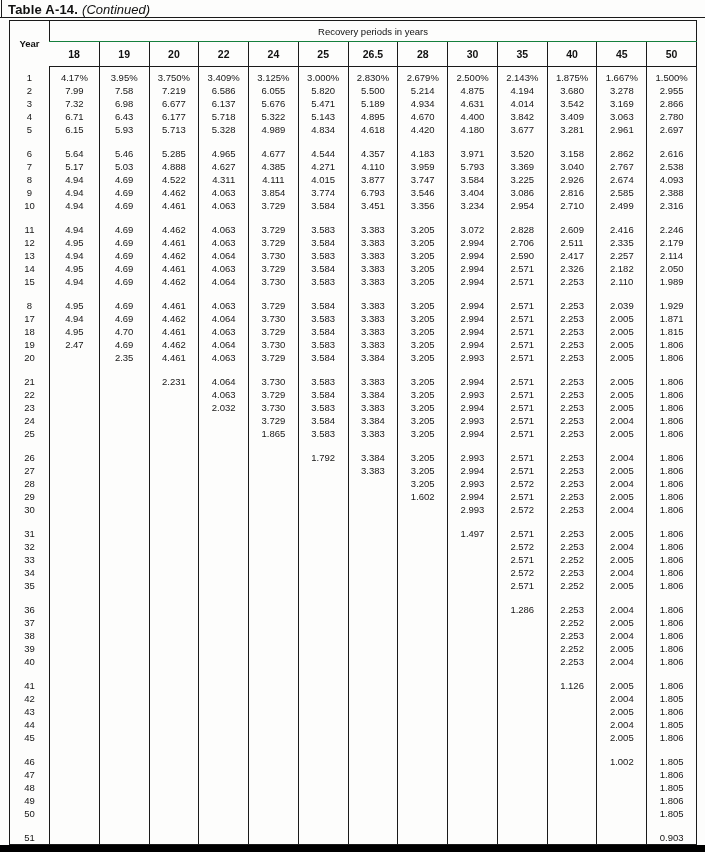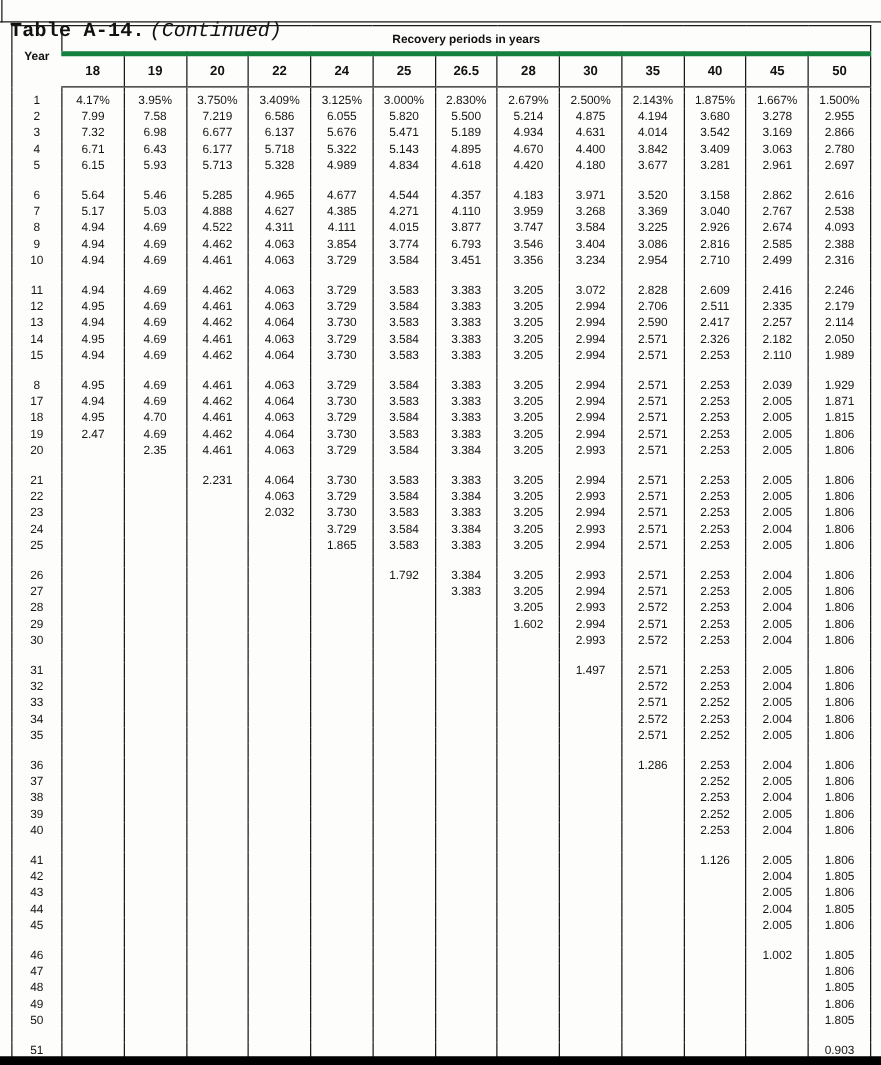--- a/index.html
+++ b/index.html
@@ -2,21 +2,21 @@
 <html><head>
 <meta charset="utf-8">
 <style>
   html,body{margin:0;padding:0;background:#e8e8e8;}
   .page{
     position:relative;width:705px;height:852px;background:#fdfdfc;
     font-family:"Liberation Sans", sans-serif;color:#111;overflow:hidden;
     margin:0 auto;
   }
   .title{
-    position:absolute;left:8px;top:16px;font-size:16px;white-space:nowrap;font-family:Liberation Mono, monospace;
+    position:absolute;left:8px;top:2px;font-size:13px;white-space:nowrap;
   }
   .title .t-label{font-weight:bold;letter-spacing:.2px;}
   .title .t-cont{font-style:italic;margin-left:4px;}
   .left-stub{
     position:absolute;left:1px;top:0;width:0;height:18px;border-left:1.5px solid #1a1a1a;
   }
   .title-rule{
     position:absolute;left:0;top:17px;width:705px;height:0;border-top:1.5px solid #1a1a1a;
   }
   table.dep{
@@ -27,21 +27,21 @@
   table.dep th, table.dep td{
     padding:0;margin:0;border-left:1px solid #1a1a1a;
     font-size:9.5px;line-height:13px;text-align:center;
     overflow:hidden;white-space:nowrap;
   }
   table.dep th:first-child, table.dep td:first-child{border-left:none;}
   th.year-th{
     width:40px;font-size:10.5px;font-weight:bold;vertical-align:middle;
   }
   th.group-th{
-    height:20px;font-size:10.5px;font-weight:bold;border-bottom:4px solid #15803d;
+    height:20px;font-size:10.5px;font-weight:normal;border-bottom:1px solid #15803d;
     vertical-align:middle;
   }
   tr.period-row th{
     height:24px;font-size:10.5px;font-weight:bold;border-bottom:1px solid #1a1a1a;
     vertical-align:middle;
   }
   tbody td{height:13px;color:#161616;}
   tbody tr.gap td{height:11px;}
   tbody tr.topgap td{height:4px;}
   td.year-td{font-size:9.5px;color:#161616;}
@@ -217,21 +217,21 @@
         <tr>
           <td class="year-td">7</td>
           <td class="value-td">5.17</td>
           <td class="value-td">5.03</td>
           <td class="value-td">4.888</td>
           <td class="value-td">4.627</td>
           <td class="value-td">4.385</td>
           <td class="value-td">4.271</td>
           <td class="value-td">4.110</td>
           <td class="value-td">3.959</td>
-          <td class="value-td">3.268</td>
+          <td class="value-td">5.793</td>
           <td class="value-td">3.369</td>
           <td class="value-td">3.040</td>
           <td class="value-td">2.767</td>
           <td class="value-td">2.538</td>
         </tr>
         <tr>
           <td class="year-td">8</td>
           <td class="value-td">4.94</td>
           <td class="value-td">4.69</td>
           <td class="value-td">4.522</td>

